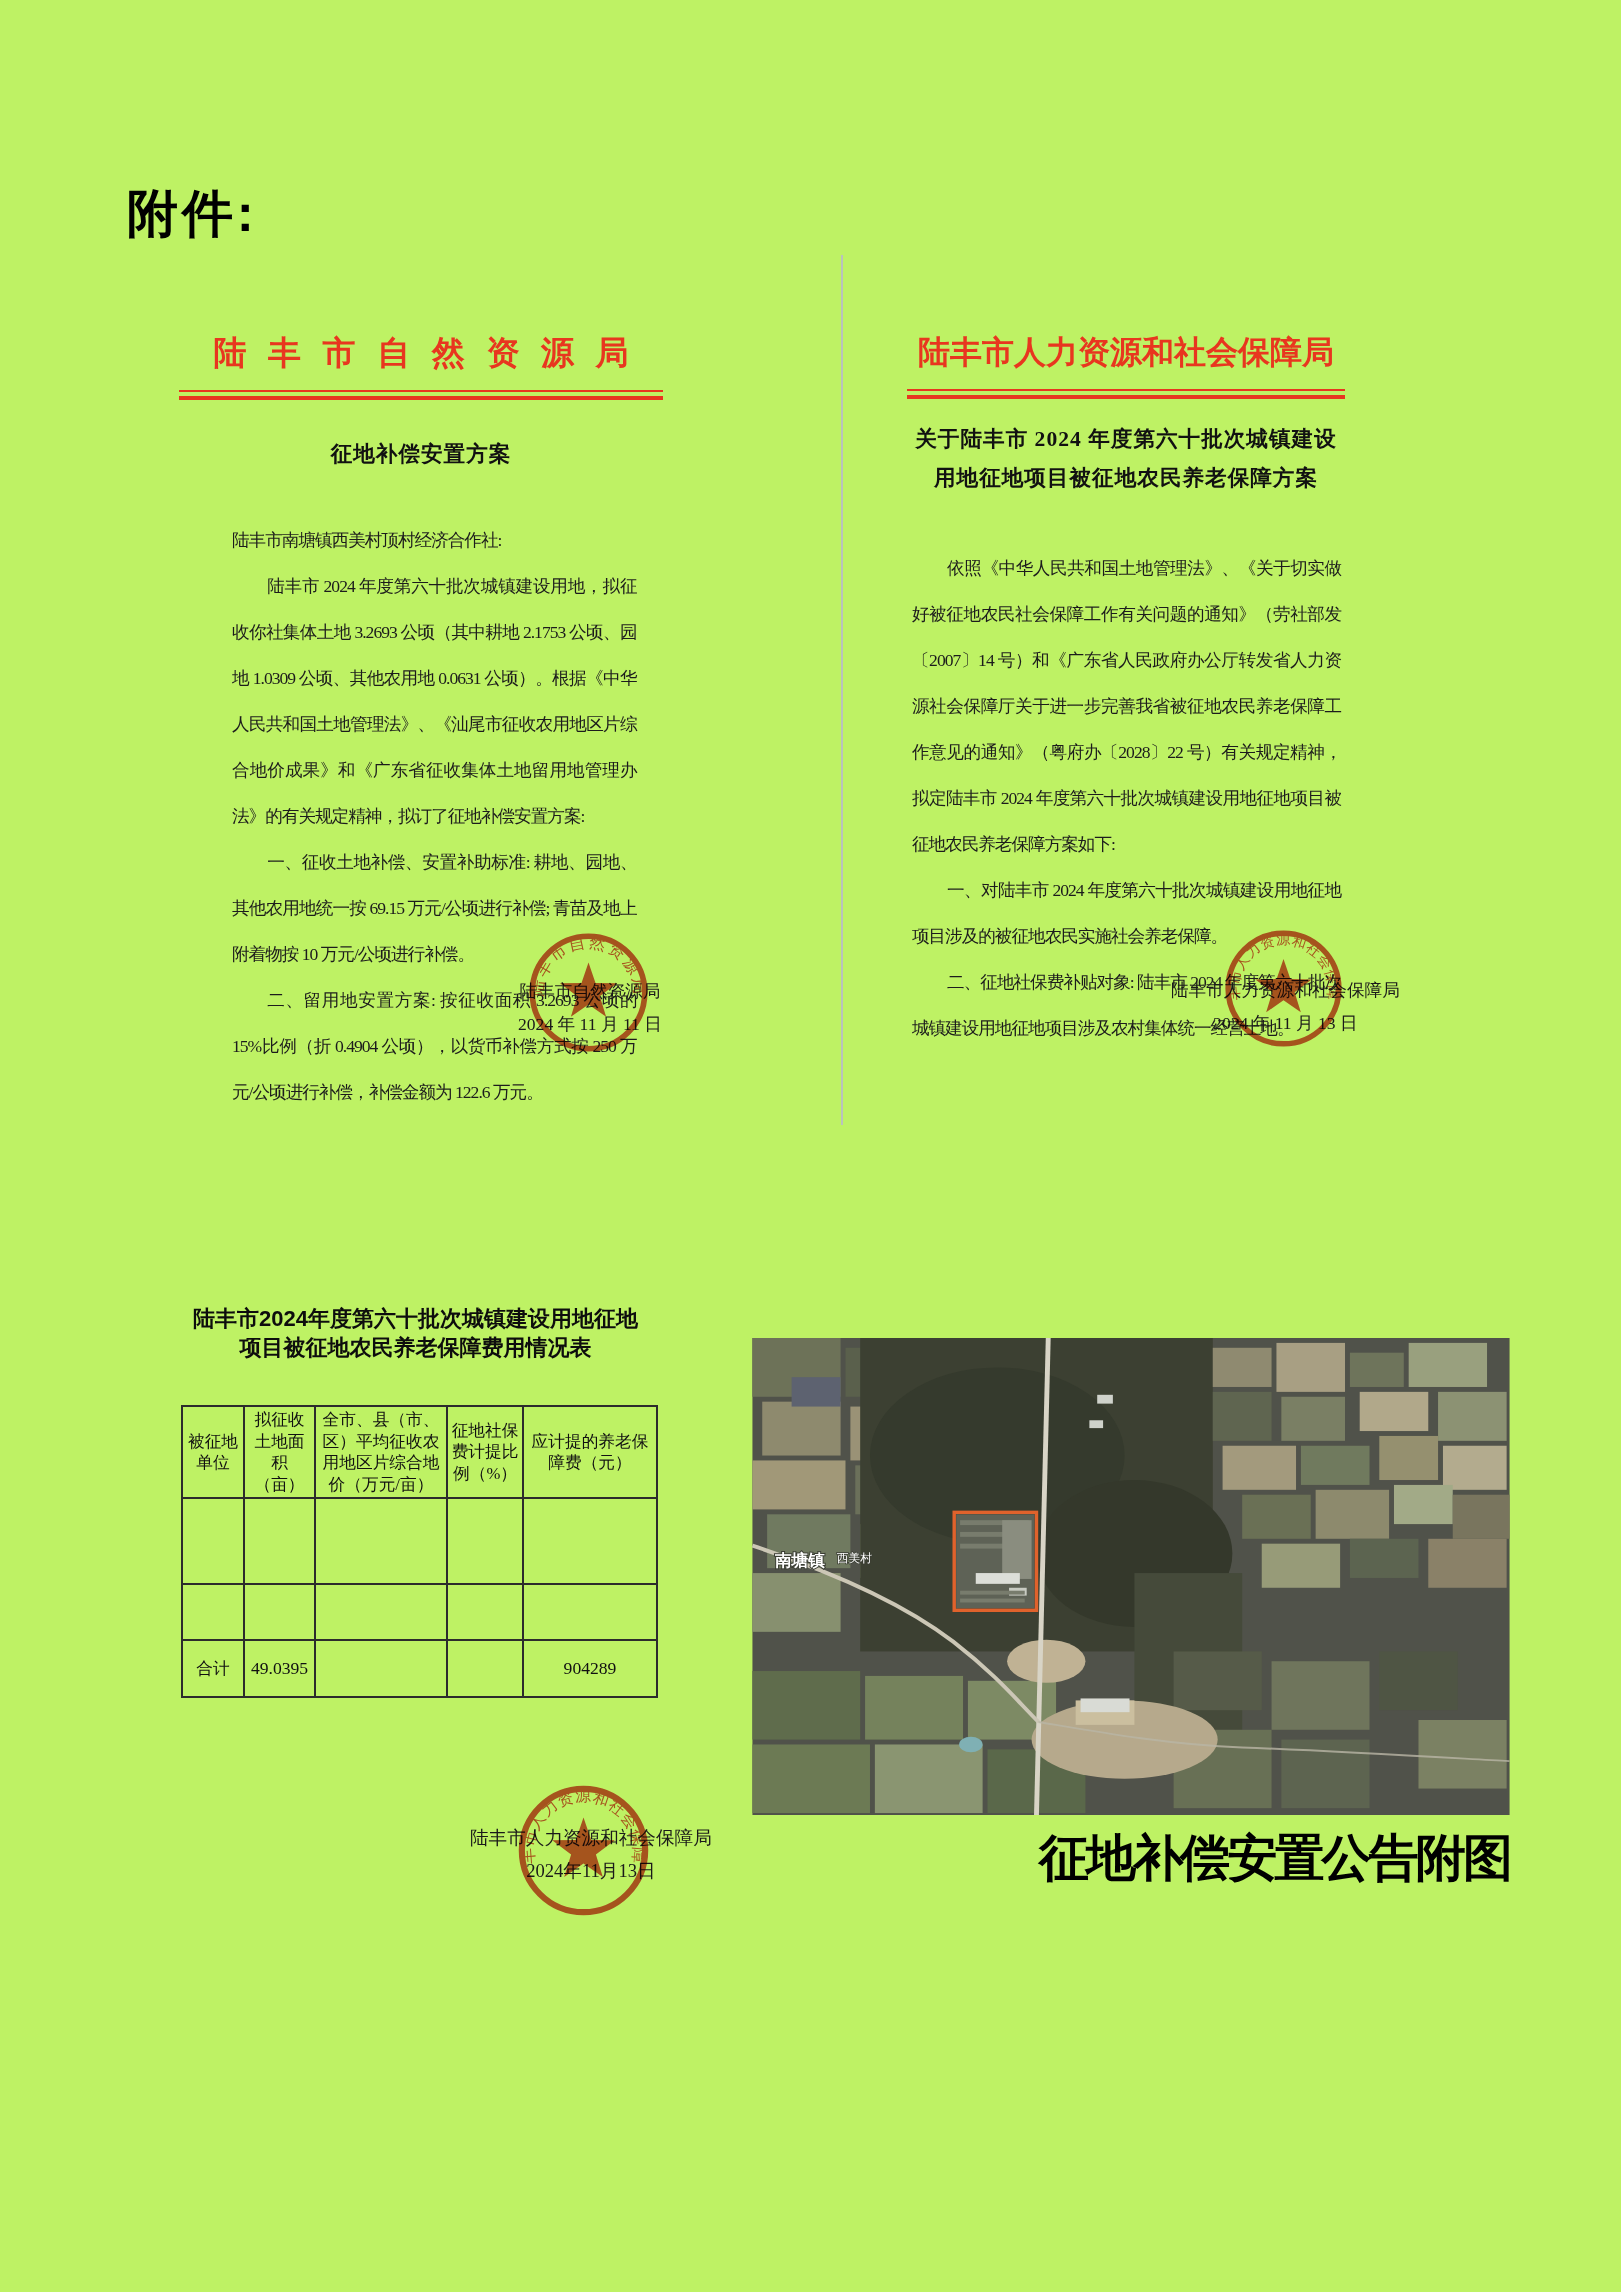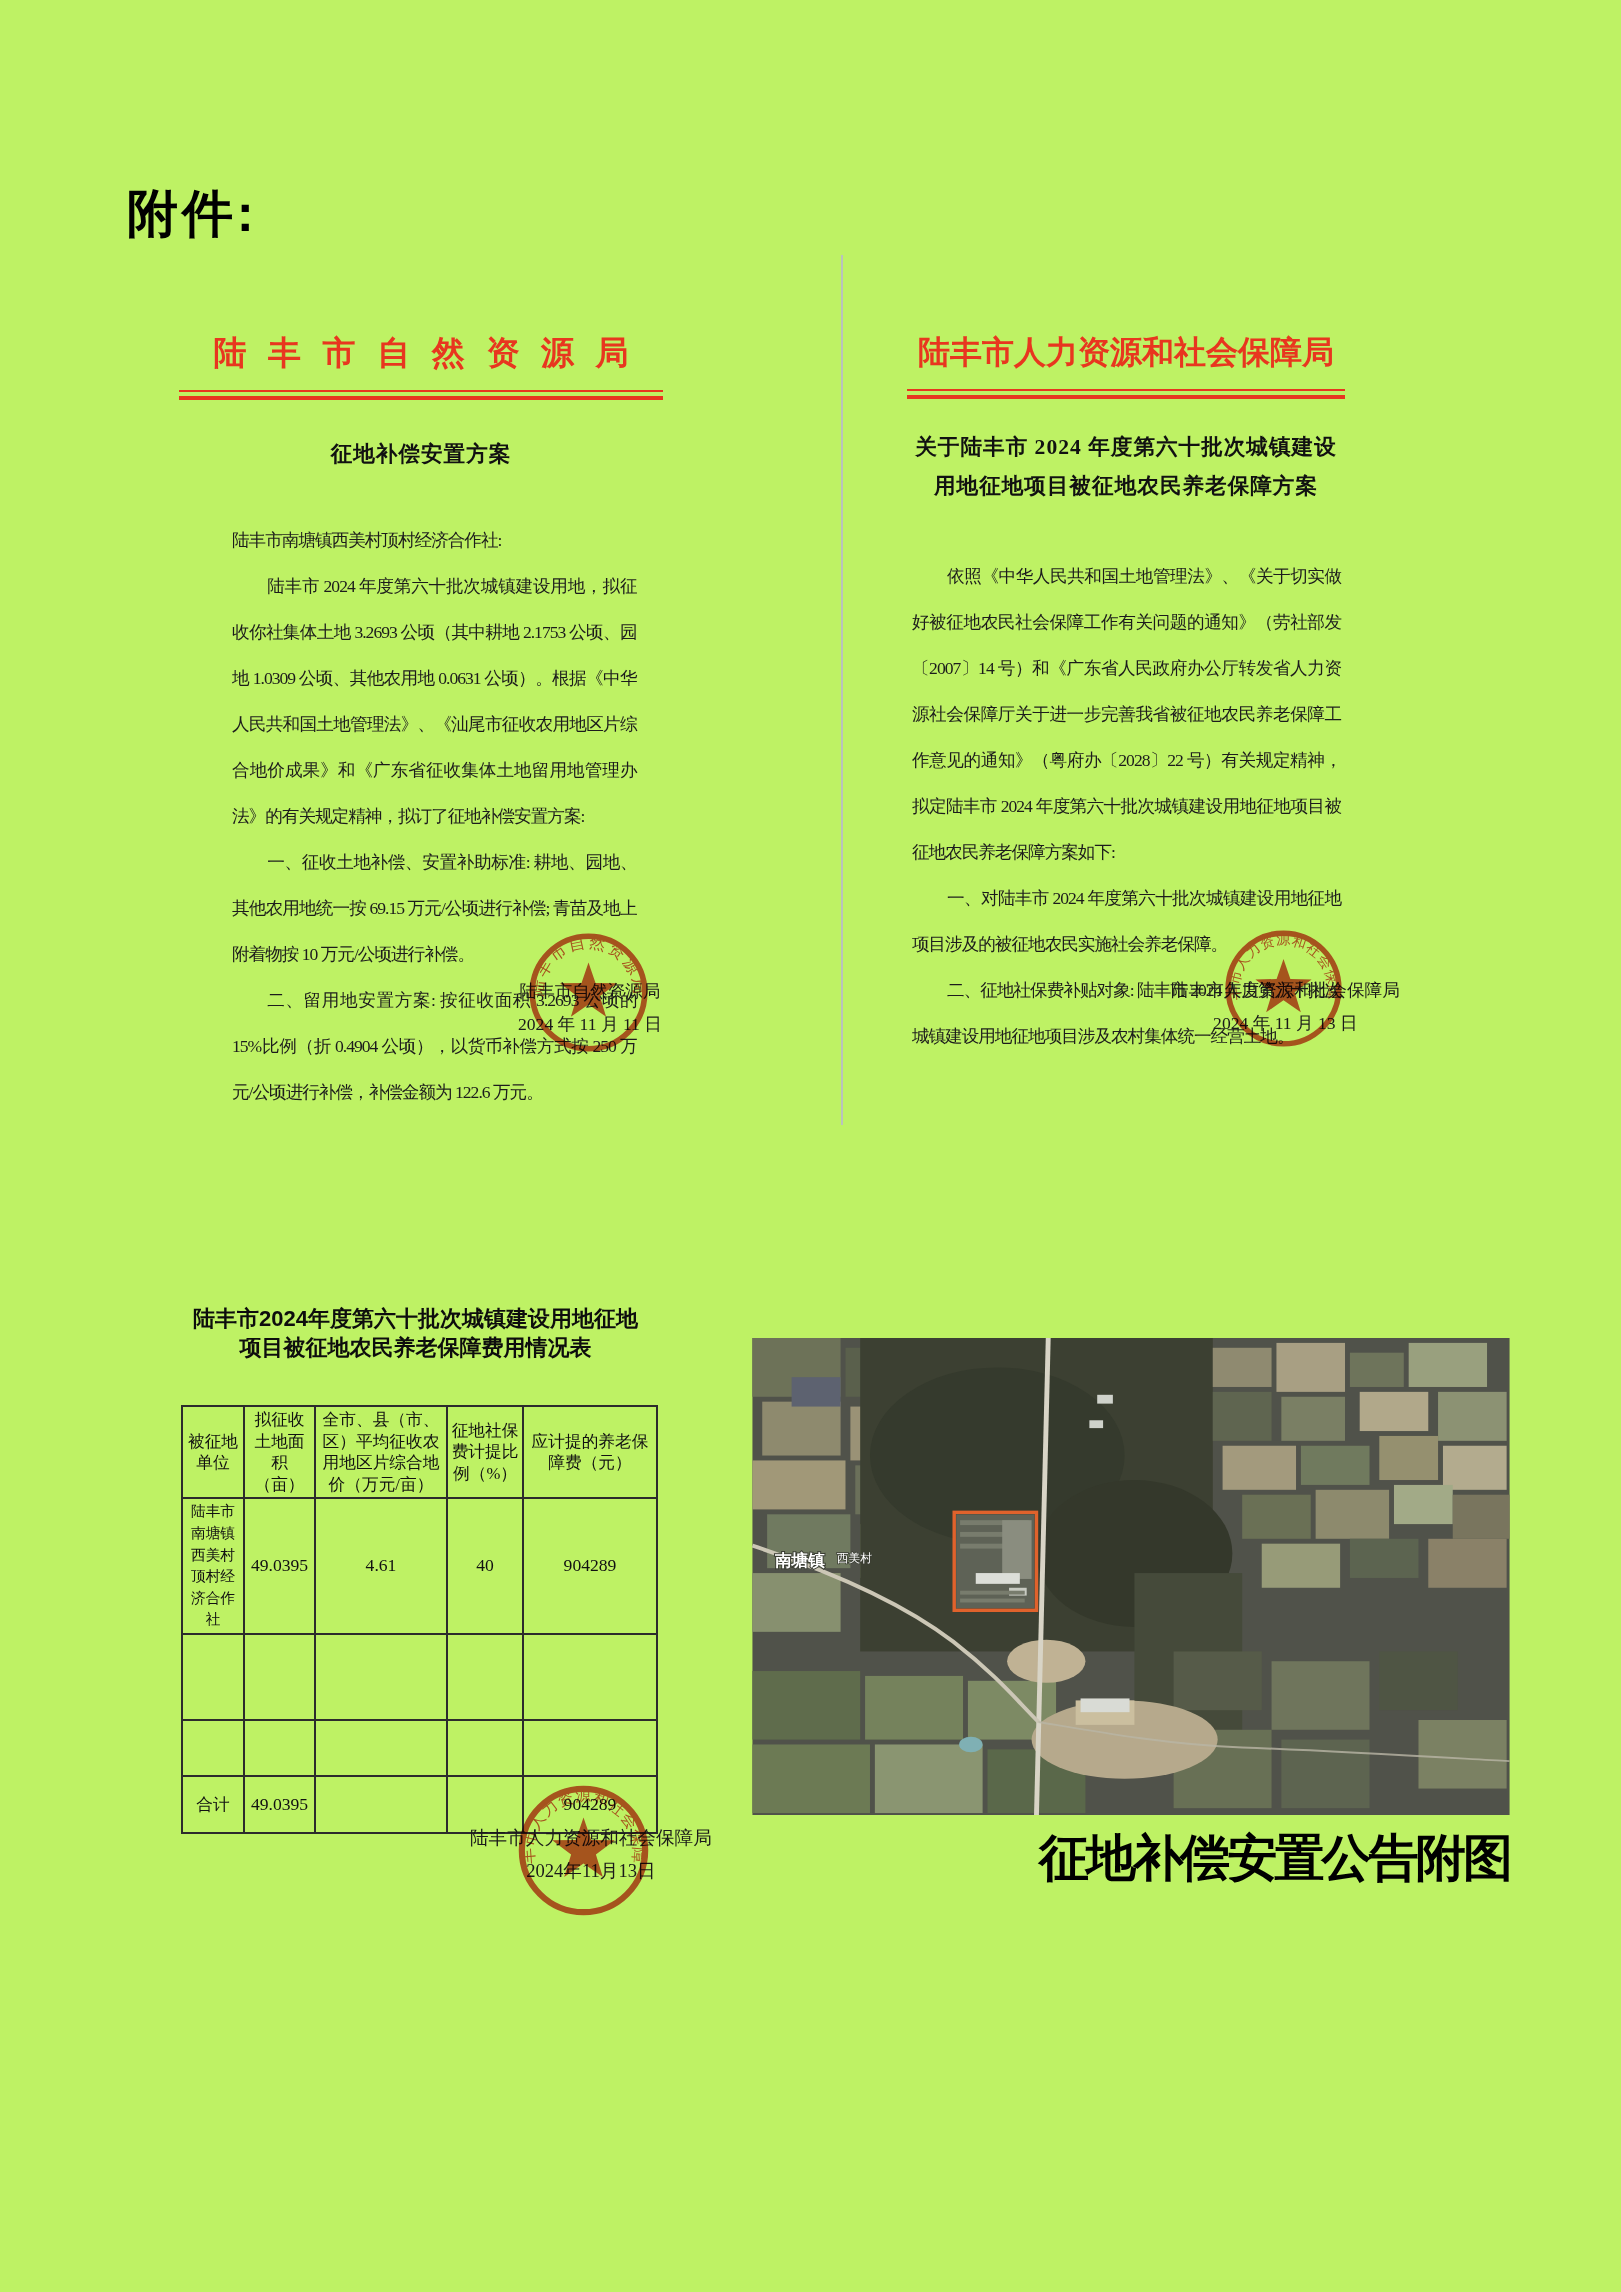--- a/index.html
+++ b/index.html
@@ -23,21 +23,21 @@
   .doc-left  .org-name { font-size:33px; letter-spacing:21.6px; text-indent:21.6px; }
   .doc-right .org-name { font-size:32px; letter-spacing:0; }
   .red-rule { margin-top:13.7px; }
   .red-rule .thin  { height:2px; background:#e8361f; }
   .red-rule .thick { height:4.9px; background:#e8361f; margin-top:3.9px; }
   .doc-title {
     text-align:center; font-size:21.6px; color:#111; font-weight:600;
     letter-spacing:1px;
   }
   .doc-left  .doc-title { margin-top:39px; }
-  .doc-right .doc-title { margin-top:29px; line-height:39px; font-weight:bold; }
+  .doc-right .doc-title { margin-top:21px; line-height:39px; font-weight:bold; }
   .doc-body {
     font-size:17.6px; letter-spacing:-1px; line-height:46px;
     text-align:justify; color:#1c1c1c;
   }
   .doc-left  .doc-body { margin:49px 26.5px 0 53px; }
   .doc-right .doc-body { margin:47px 3.9px 0 4.9px; }
   .doc-body p.indent { text-indent:2em; }
   .sig-block { position:absolute; text-align:center; font-size:17.6px; letter-spacing:0; line-height:33px; }
   .sig-left  { left:518px; top:975px; }
   .sig-right { left:1171px; top:974px; }
@@ -160,27 +160,20 @@
       <col style="width:76px">
         <col style="width:134px">
     </colgroup>
     <tbody>
         <tr style="height:83px">
       <th>被征地单位</th>
       <th>拟征收土地面积（亩）</th>
       <th>全市、县（市、区）平均征收农用地区片综合地价（万元/亩）</th>
       <th>征地社保费计提比例（%）</th>
       <th>应计提的养老保障费（元）</th>
-    </tr>
-    <tr style="height:88px">
-      <td class="small-cell">陆丰市南塘镇西美村顶村经济合作社</td>
-      <td class="num">49.0395</td>
-      <td class="num">4.61</td>
-      <td class="num">40</td>
-      <td class="num">904289</td>
     </tr>
     <tr style="height:86px">
       <td></td>
       <td></td>
       <td></td>
       <td></td>
       <td></td>
     </tr>
     <tr style="height:56px">
       <td></td>

